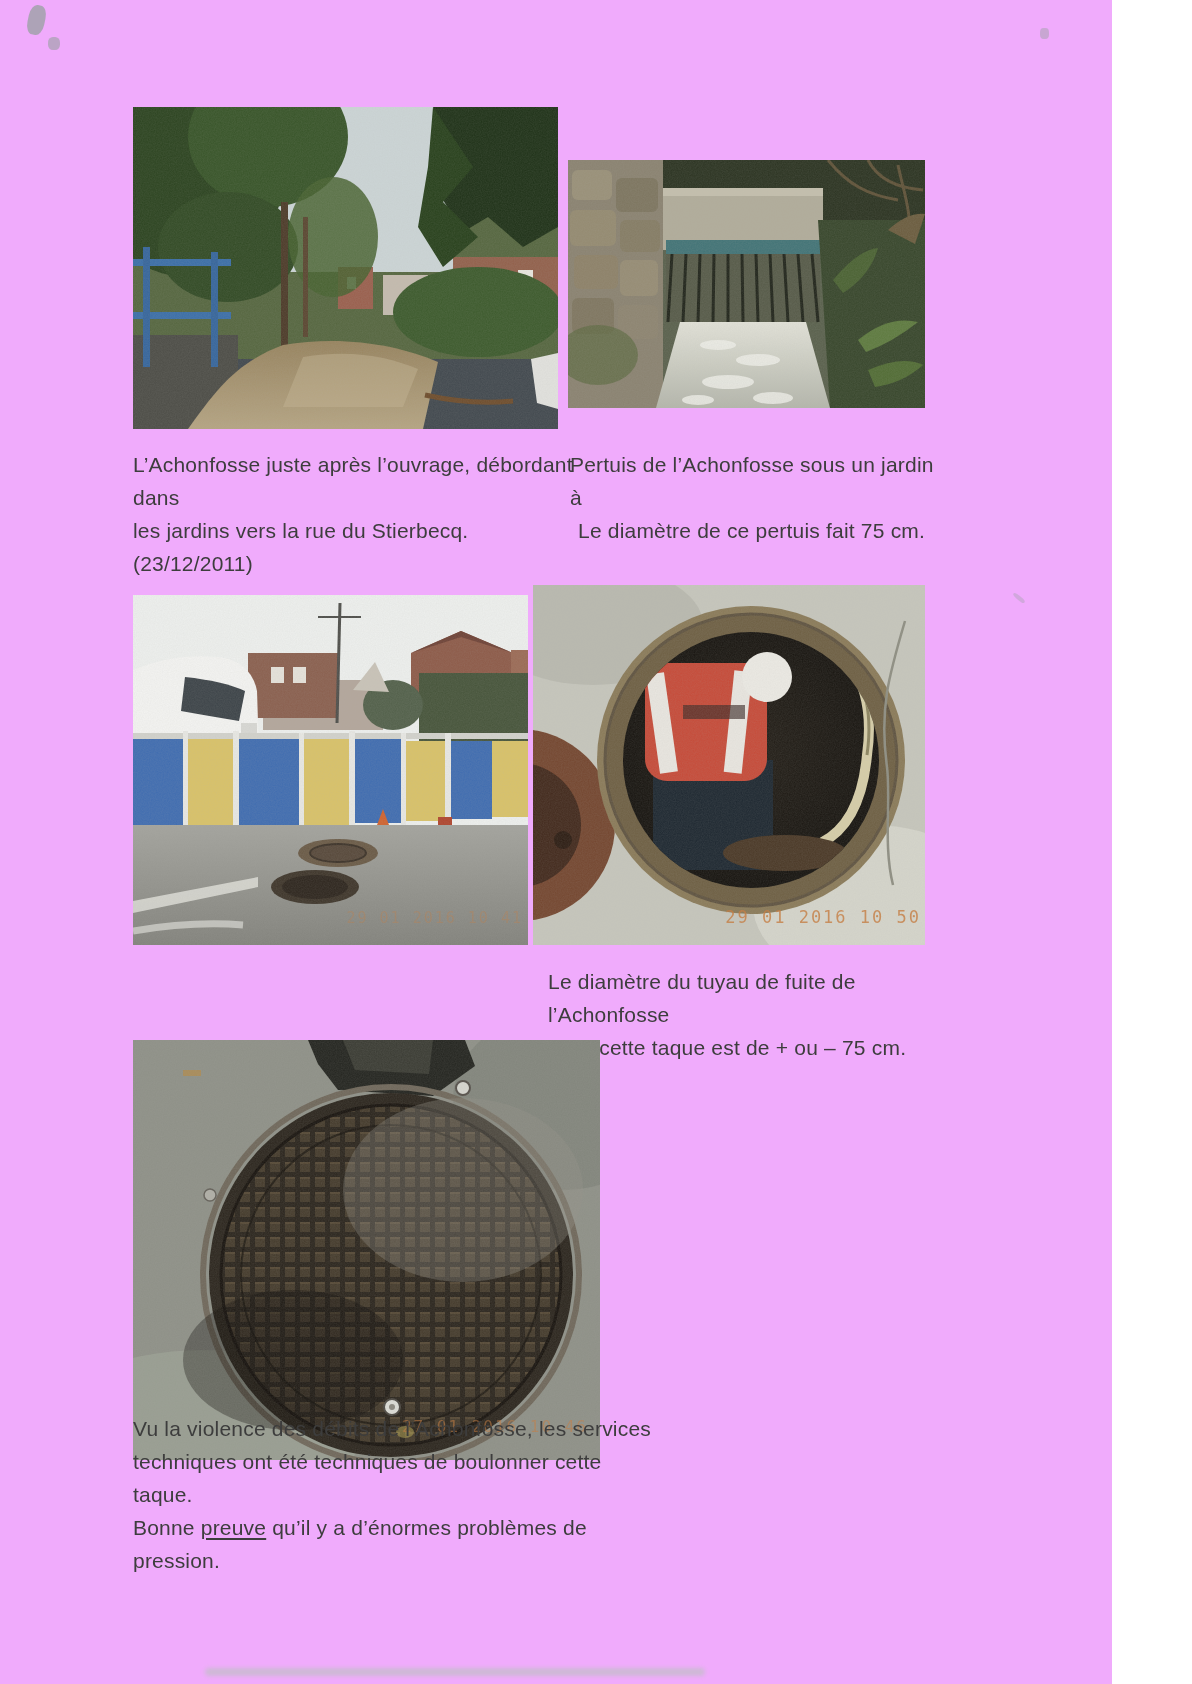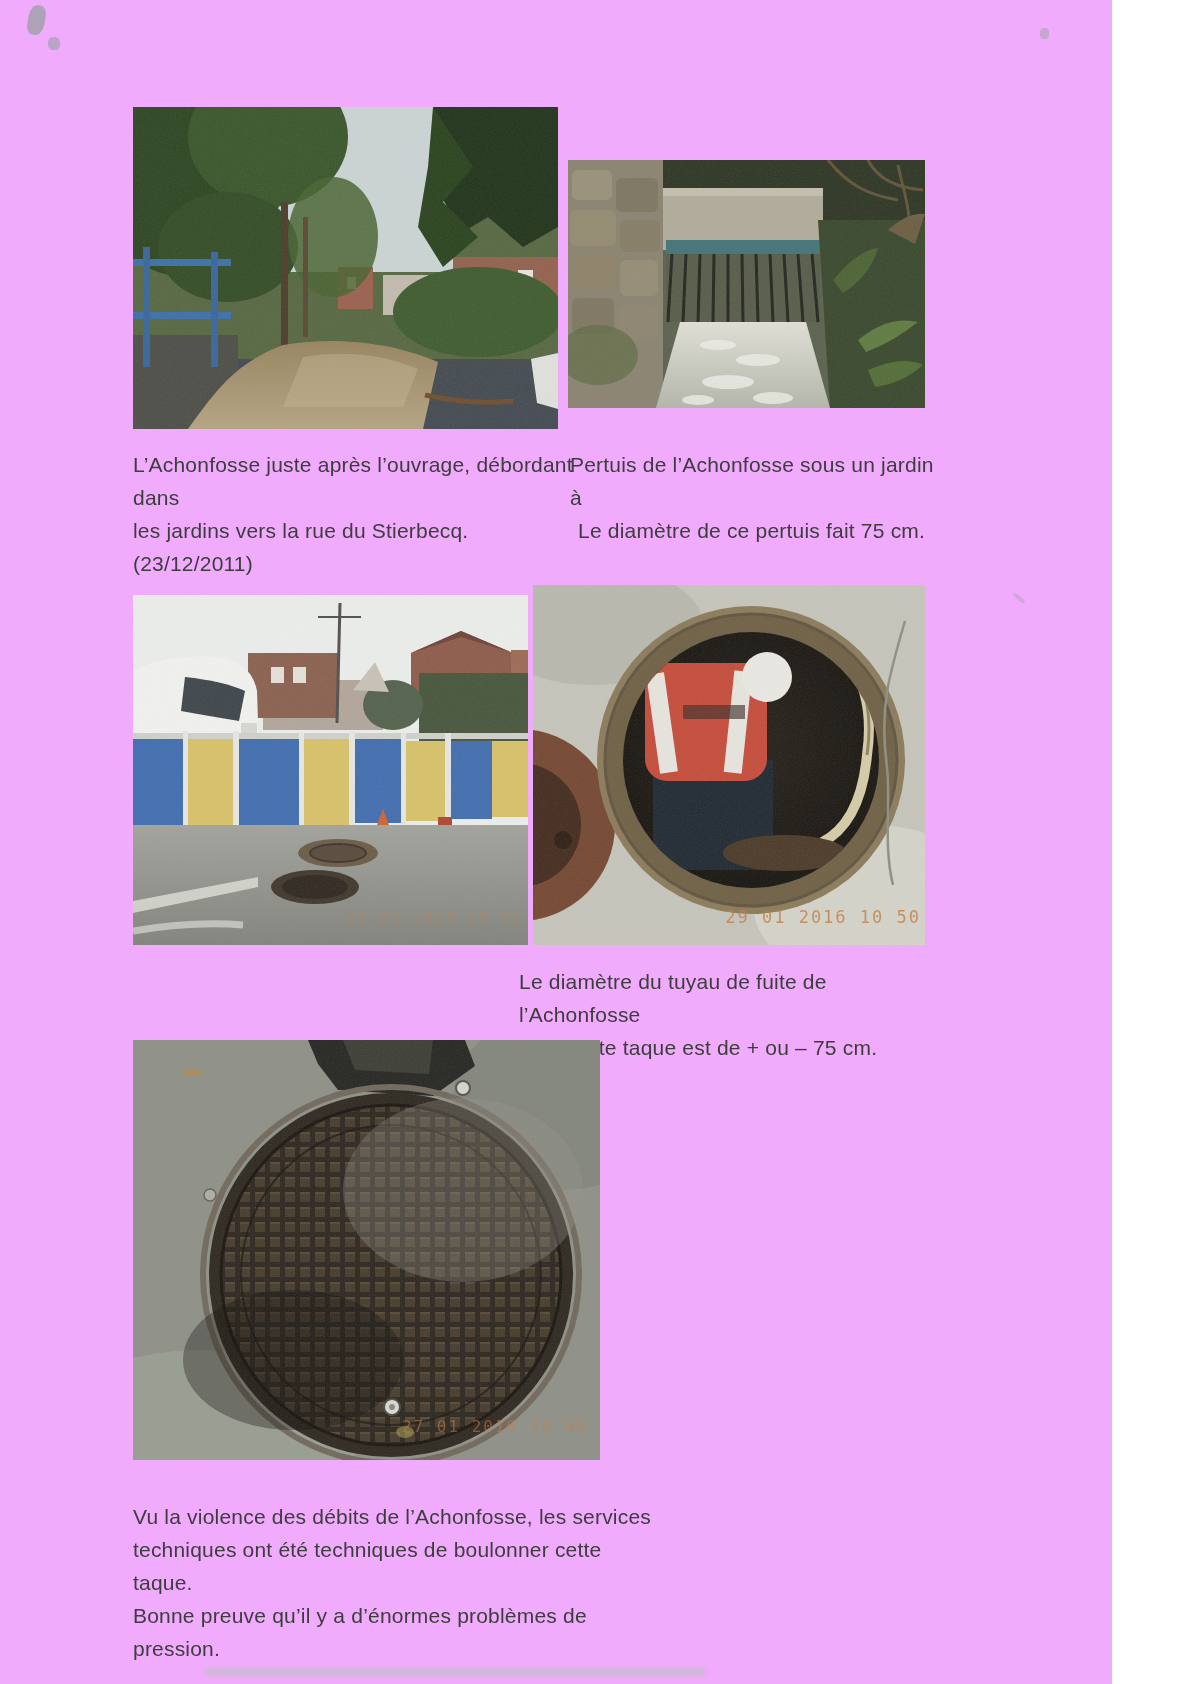--- a/index.html
+++ b/index.html
@@ -4,21 +4,21 @@
 <style>
   html,body{margin:0;padding:0;background:#ffffff;}
   .page{
     position:relative;width:1112px;height:1684px;background:#f0abfc;
     font-family:"Liberation Sans", sans-serif;color:#3b3b3b;overflow:hidden;
   }
   .photo{position:absolute;overflow:hidden;}
   .photo svg{display:block;}
   .caption{position:absolute;font-size:21px;line-height:33px;color:#3d3d3d;letter-spacing:0.2px;}
   .caption .indent{padding-left:8px;}
-  .caption .ul{text-underline-offset:3px;}
+  .caption .ul{text-decoration:underline;text-underline-offset:3px;}
   .artifact{position:absolute;background:#97a0a0;border-radius:40%;}
   .smudge{position:absolute;background:#bcc1c1;filter:blur(2px);border-radius:4px;}
 </style>
 </head>
 <body>
 
 <div class="page">
 
   <svg width="0" height="0" style="position:absolute" aria-hidden="true">
     <defs>
@@ -277,21 +277,21 @@
         <circle cx="218" cy="175" r="146" fill="none" stroke="#5f5340" stroke-width="3"></circle>
       </g>
 
       <path d="M372,36 C 356,90 346,124 354,182 C 358,216 350,260 360,300" stroke="#8e8e82" stroke-width="2.5" fill="none"></path>
       <text x="388" y="338" text-anchor="end" font-family="DejaVu Sans Mono, monospace" font-size="17" fill="#c77a3c" opacity=".8" letter-spacing="2">29 01 2016 10 50</text>
       <rect width="392" height="360" filter="url(#grain)"></rect>
     </svg>
   </div>
 
 
-  <div class="caption" style="left:519px;top:965px;width:420px">
+  <div class="caption" style="left:548px;top:965px;width:420px">
     <div>Le diamètre du tuyau de fuite de l’Achonfosse</div>
     <div>sous cette taque est de + ou – 75 cm.</div>
   </div>
 
   <div class="photo" style="left:133px;top:1040px;width:467px;height:420px">
     <svg width="467" height="420" viewBox="0 0 467 420">
       <rect width="467" height="420" fill="#8e9087"></rect>
       <ellipse cx="70" cy="390" rx="160" ry="80" fill="#9ba094" opacity=".8"></ellipse>
       <ellipse cx="430" cy="60" rx="110" ry="90" fill="#7e8078" opacity=".7"></ellipse>
 
@@ -314,19 +314,19 @@
         <circle cx="259" cy="367" r="8" fill="#dcdcd6" stroke="#4c4842" stroke-width="2"></circle>
         <circle cx="259" cy="367" r="3" fill="#8a877e"></circle>
         <circle cx="77" cy="155" r="6" fill="#b9b7ae" stroke="#5a554e" stroke-width="1.5" opacity=".8"></circle>
         <ellipse cx="272" cy="392" rx="9" ry="6" fill="#b0a050" opacity=".55"></ellipse>
       </g>
       <text x="455" y="392" text-anchor="end" font-family="DejaVu Sans Mono, monospace" font-size="16" fill="#c77a3c" opacity=".55" letter-spacing="2">27 01 2016 10 46</text>
       <rect width="467" height="420" filter="url(#grain)"></rect>
     </svg>
   </div>
 
-  <div class="caption" style="left:133px;top:1500px;width:520px">
+  <div class="caption" style="left:133px;top:1412px;width:520px">
     <div>Vu la violence des débits de l’Achonfosse, les services</div>
     <div>techniques ont été techniques de boulonner cette taque.</div>
     <div><span>Bonne </span><span class="ul">preuve</span><span> qu’il y a d’énormes problèmes de pression.</span></div>
   </div>
 
 </div>
 
 </body></html>

